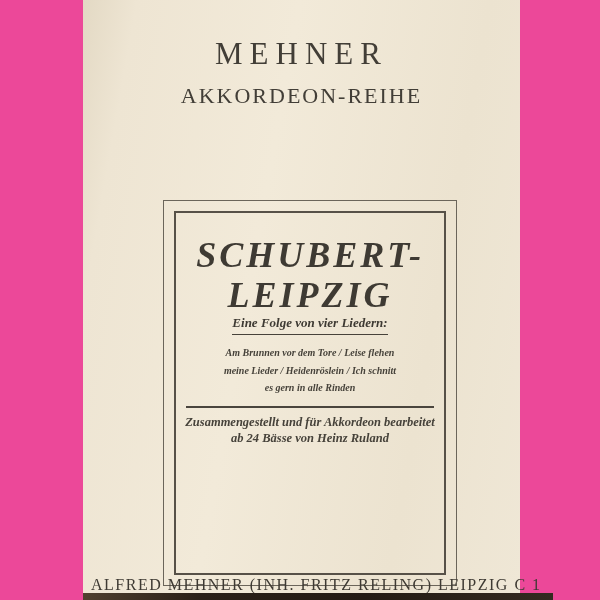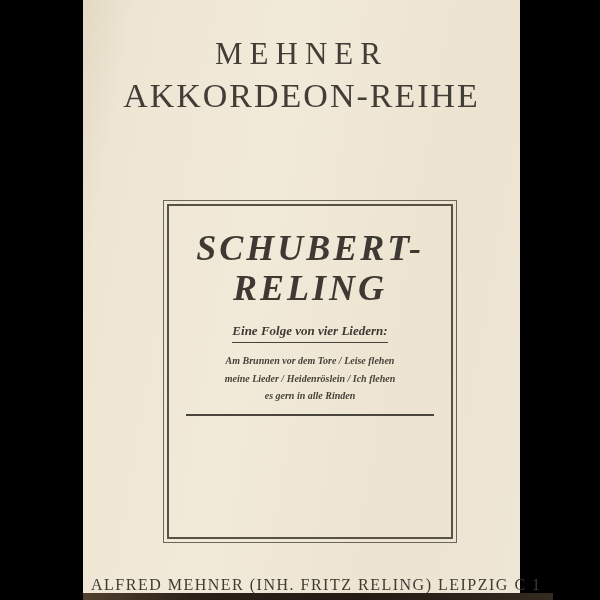--- a/index.html
+++ b/index.html
@@ -8,21 +8,21 @@
     width: 600px;
     height: 600px;
     background: #ffffff;
     overflow: hidden;
     font-family: "Liberation Serif", "DejaVu Serif", serif;
   }
   .stage {
     position: relative;
     width: 600px;
     height: 600px;
-    background: #000000;
+    background: #ec4899;
   }
   
   .paper {
     position: absolute;
     left: 83px;
     top: 0;
     width: 437px;
     height: 600px;
     background: linear-gradient(100deg,
       #e3d9c4 0%, #eee5d3 10%, #f2ead9 40%, #ece3d0 75%, #efe7d6 100%);
@@ -36,59 +36,58 @@
     left: 0;
     width: 100%;
     text-align: center;
   }
   .header .h-line1 {
     font-size: 31px;
     letter-spacing: 7px;
     line-height: 42px;
   }
   .header .h-line2 {
-    font-size: 34px;
+    font-size: 22px;
     letter-spacing: 2px;
     line-height: 42px;
   }
   .header .h-line3 {
     font-size: 31px;
     letter-spacing: 4px;
     line-height: 42px;
   }
 
   
   .title-box-outer {
     position: absolute;
     left: 80px;
     top: 200px;
     width: 294px;
-    height: 343px;
+    height: 386px;
     border: 1px solid #6b655a;
     box-sizing: border-box;
-    padding: 3px;
+    padding: 10px;
   }
   .title-box-inner {
     width: 100%;
     height: 100%;
     border: 2px solid #575148;
     box-sizing: border-box;
     text-align: center;
   }
   .box-title {
     margin-top: 22px;
     font-style: italic;
     font-weight: 700;
     font-size: 36px;
     line-height: 40px;
     letter-spacing: 3px;
     color: #3e3a33;
   }
   .box-subtitle {
-    margin-top: 15px;
     font-style: italic;
     font-weight: 700;
     font-size: 13px;
     color: #3e3a33;
   }
   .box-subtitle span {
     display: inline-block;
     border-bottom: 1px solid #47423a;
     padding-bottom: 3px;
   }
@@ -148,35 +147,39 @@
     <div class="header ink">
       <div class="h-line1">MEHNER</div>
       <div class="h-line2">AKKORDEON-REIHE</div>
     </div>
 
     <div class="title-box-outer">
       <div class="title-box-inner">
 
         <div class="box-title">
           <div>SCHUBERT-</div>
-          <div>RELING</div>
+          <div>LEIPZIG</div>
         </div>
 
         <div class="box-subtitle">
           <span>Eine Folge von vier Liedern:</span>
         </div>
 
         <div class="song-list">
           <div>Am Brunnen vor dem Tore / Leise flehen</div>
-          <div>meine Lieder / Heidenröslein / Ich flehen</div>
+          <div>meine Lieder / Heidenröslein / Ich schnitt</div>
           <div>es gern in alle Rinden</div>
         </div>
 
         <hr class="divider-rule">
 
+        <div class="credit">
+          <div>Zusammengestellt und für Akkordeon bearbeitet</div>
+          <div>ab 24 Bässe von Heinz Ruland</div>
+        </div>
 
       </div>
     </div>
 
     <div class="publisher">ALFRED MEHNER (INH. FRITZ RELING) LEIPZIG C 1</div>
 
   </div>
 
   <div class="bottom-strip"></div>
 

